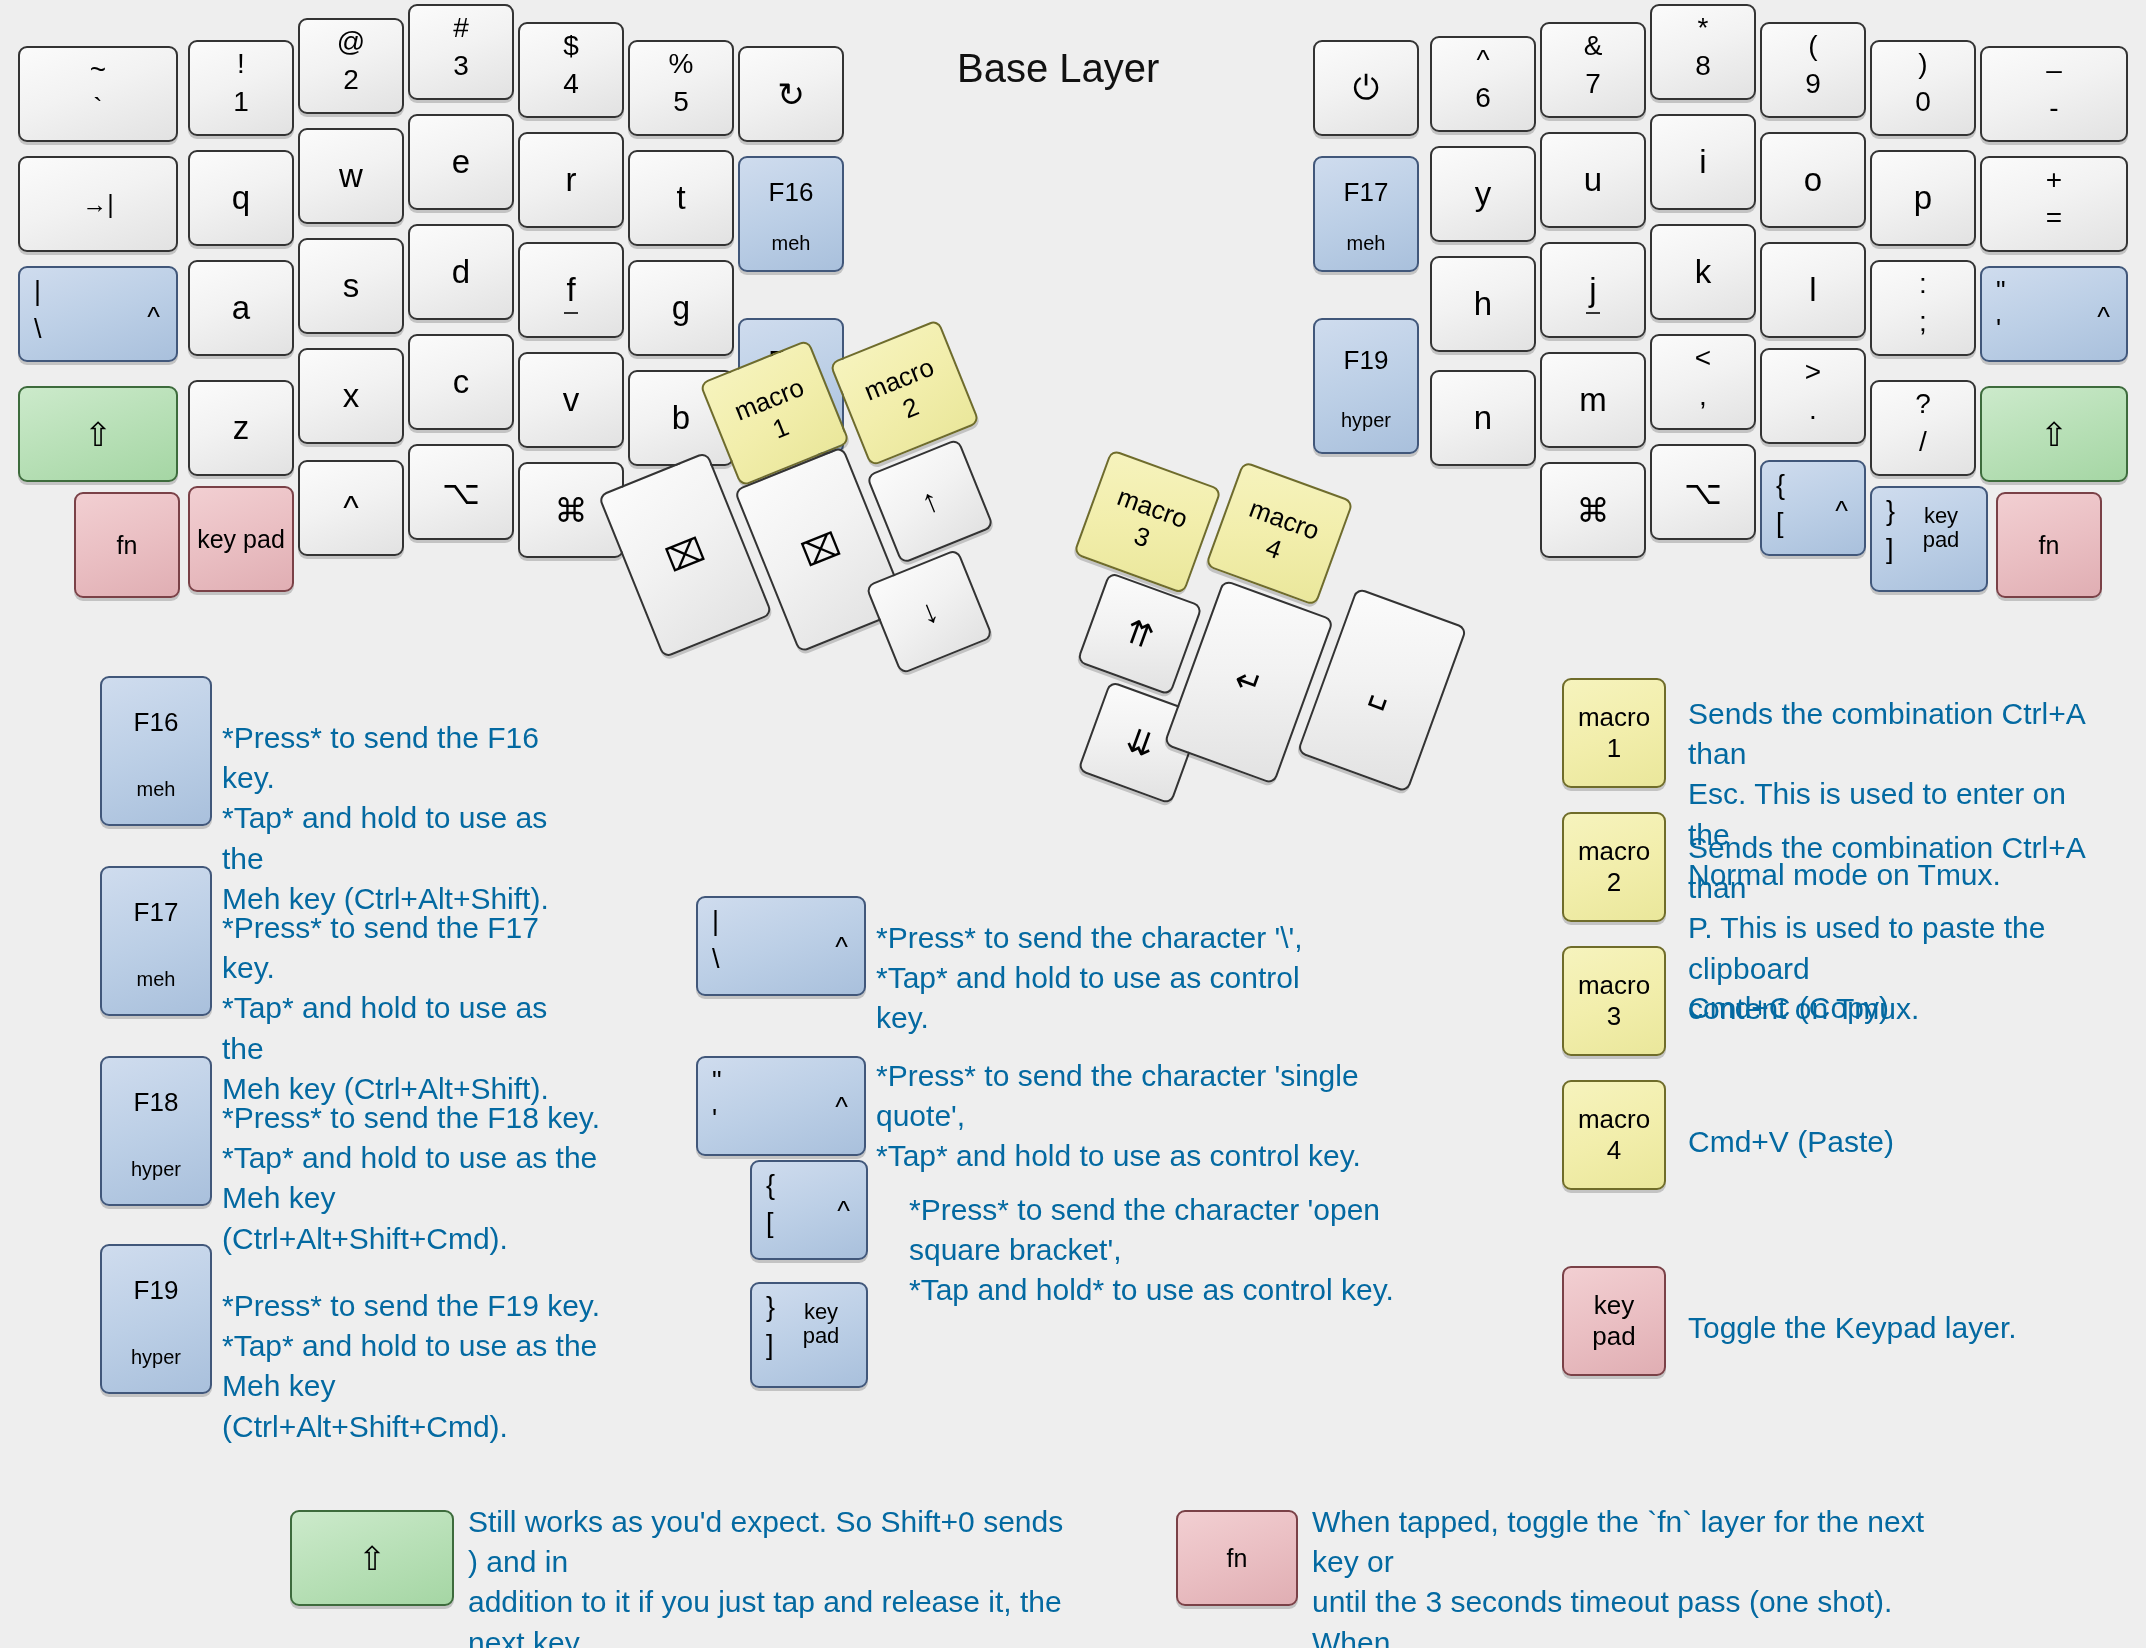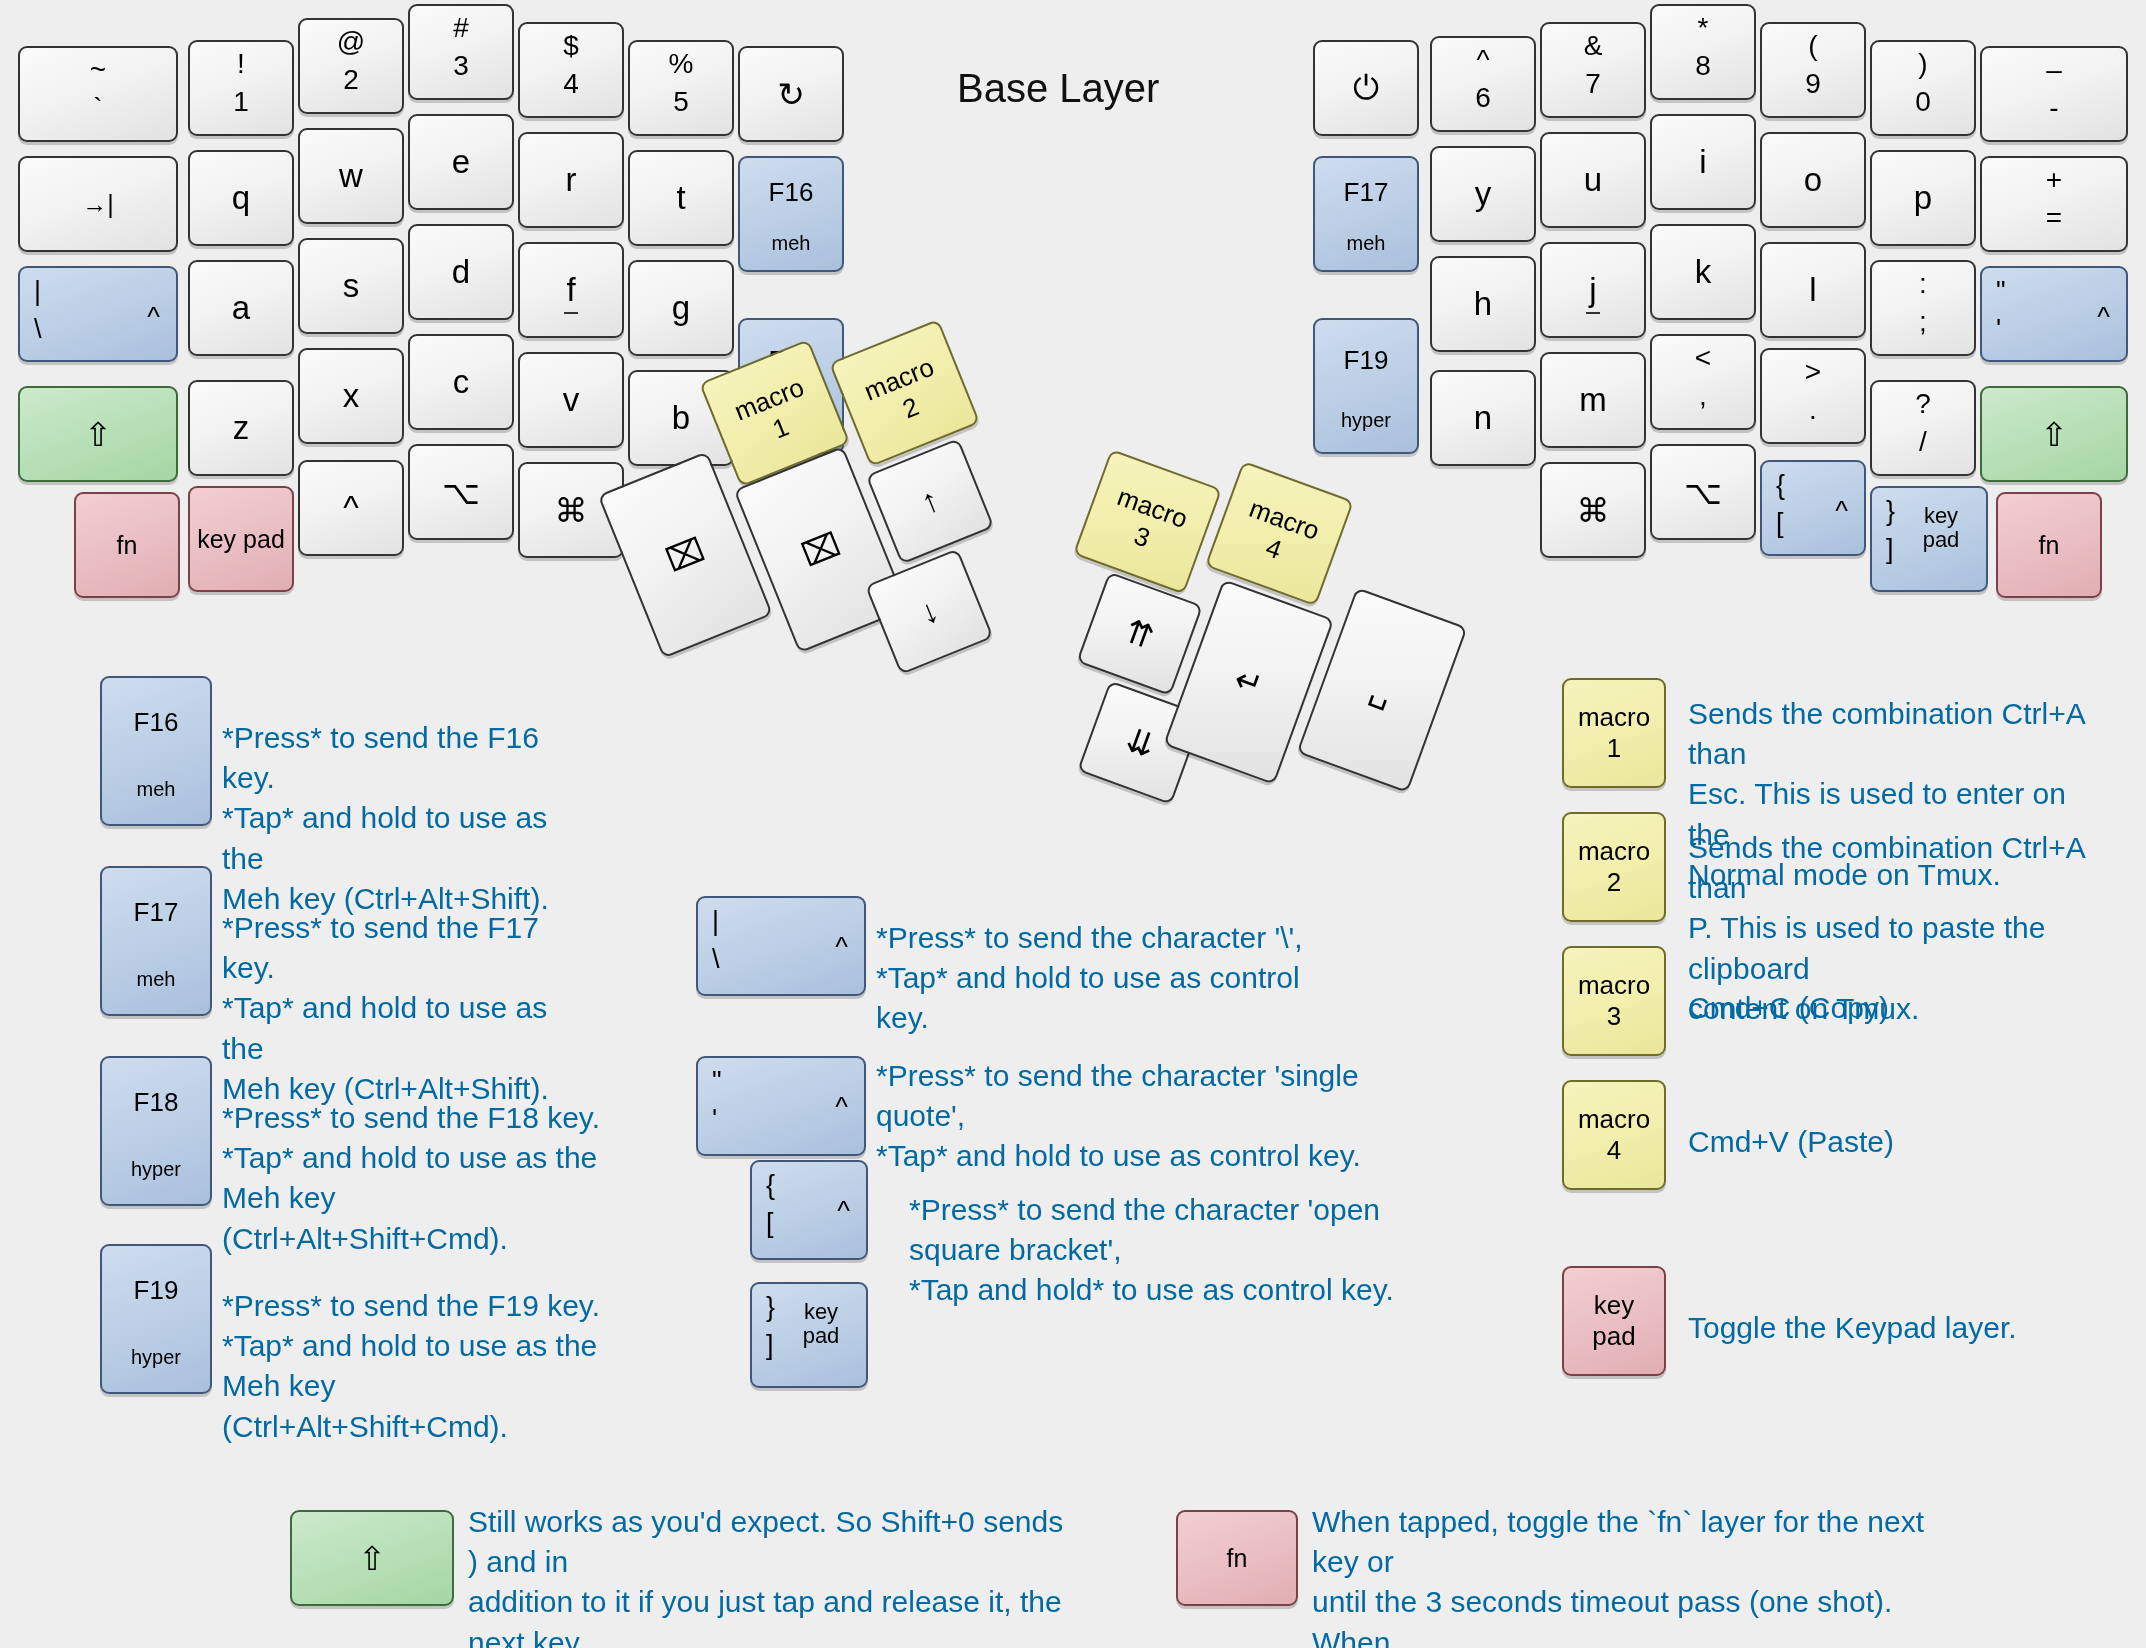--- a/index.html
+++ b/index.html
@@ -59,21 +59,21 @@
     line-height:1.34;
     color:#0369a1;
     white-space:pre-line;
   }
 </style>
 </head>
 <body>
 
 <div id="stage">
 
-  <div id="title" style="left:957px; top:66px;">Base Layer</div>
+  <div id="title" style="left:957px; top:46px;">Base Layer</div>
 
   <div class="key two" style="left:18px; top:46px; width:160px; height:96px;">
     <span class="top">~</span>
     <span class="bot">`</span>
   </div>
   <div class="key two" style="left:188px; top:40px; width:106px; height:96px;">
     <span class="top">!</span>
     <span class="bot">1</span>
   </div>
   <div class="key two" style="left:298px; top:18px; width:106px; height:96px;">

